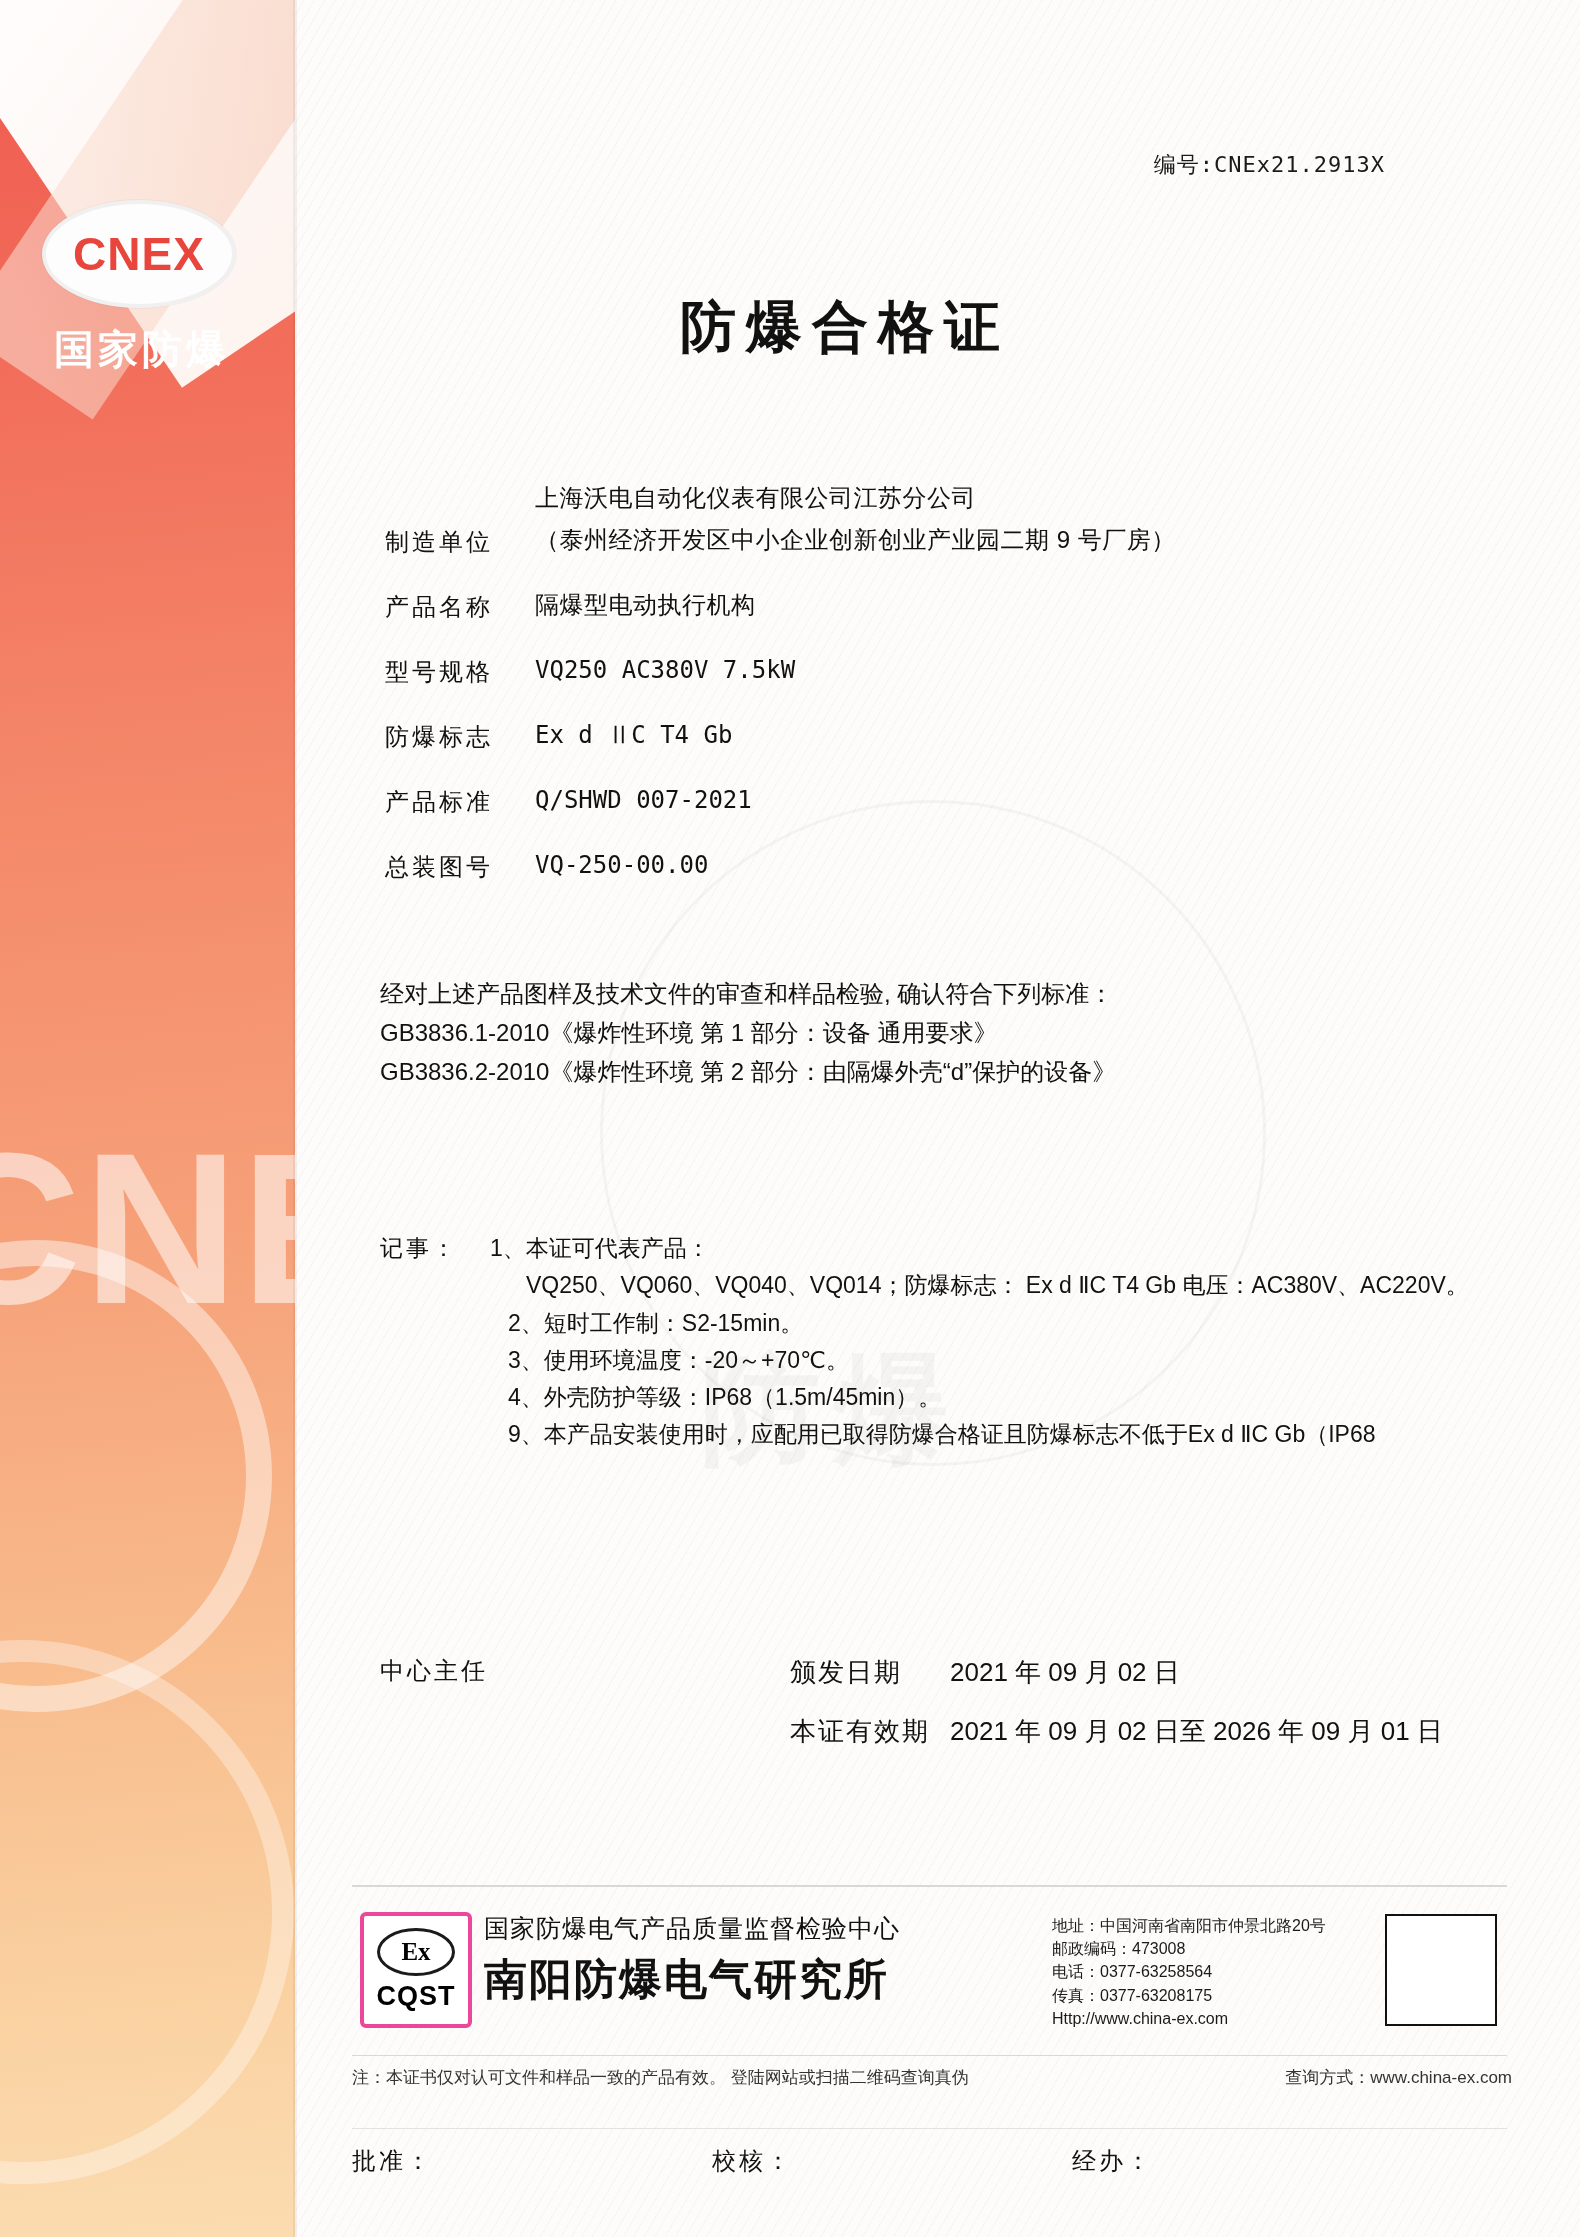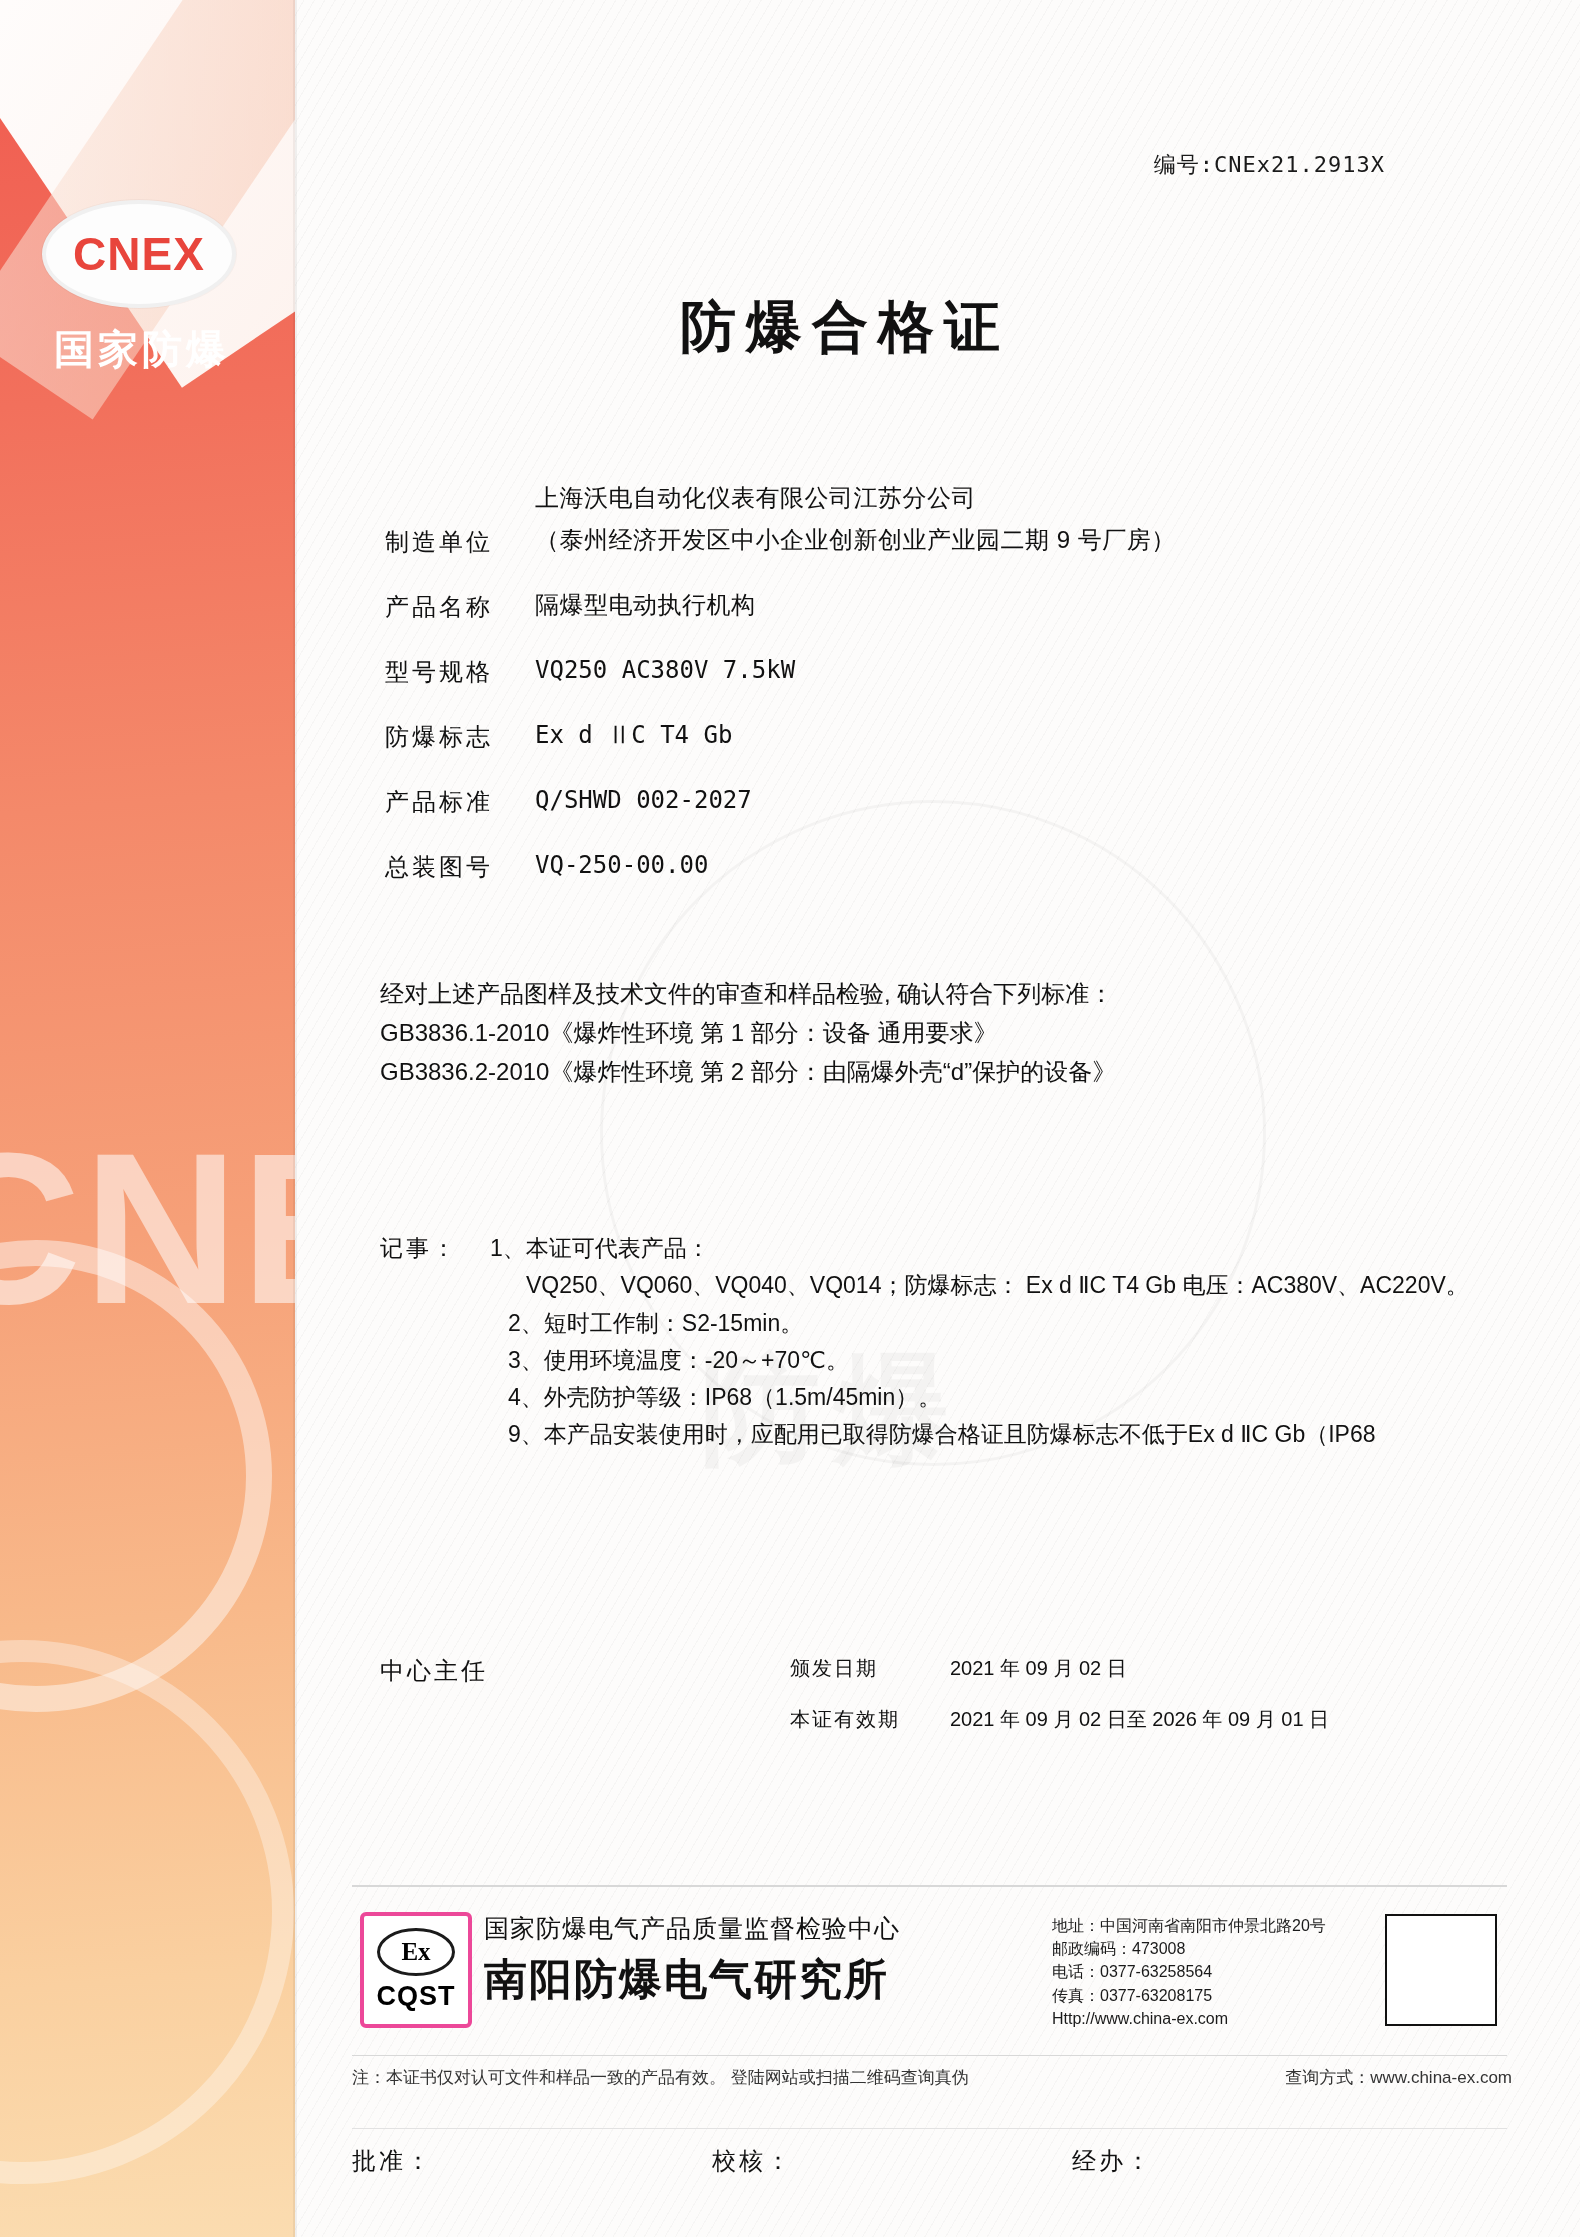--- a/index.html
+++ b/index.html
@@ -235,21 +235,21 @@
     left: 380px;
     top: 1655px;
     font-size: 24px;
     letter-spacing: 3px;
     color: #111;
   }
   .sig-right {
     position: absolute;
     left: 790px;
     top: 1655px;
-    font-size: 20px;
+    font-size: 26px;
     color: #111;
   }
   .sig-right .row {
     display: flex;
     margin-bottom: 24px;
   }
   .sig-right .k {
     width: 160px;
     flex: 0 0 160px;
     letter-spacing: 2px;
@@ -409,21 +409,21 @@
       <div class="field-value mono">VQ250  AC380V  7.5kW</div>
     </div>
 
     <div class="field-row">
       <div class="field-label">防爆标志</div>
       <div class="field-value mono">Ex d ⅡC T4 Gb</div>
     </div>
 
     <div class="field-row">
       <div class="field-label">产品标准</div>
-      <div class="field-value mono">Q/SHWD 002-2027</div>
+      <div class="field-value mono">Q/SHWD 007-2021</div>
     </div>
 
     <div class="field-row">
       <div class="field-label">总装图号</div>
       <div class="field-value mono">VQ-250-00.00</div>
     </div>
 
   </div>
 
   <div class="standards">

